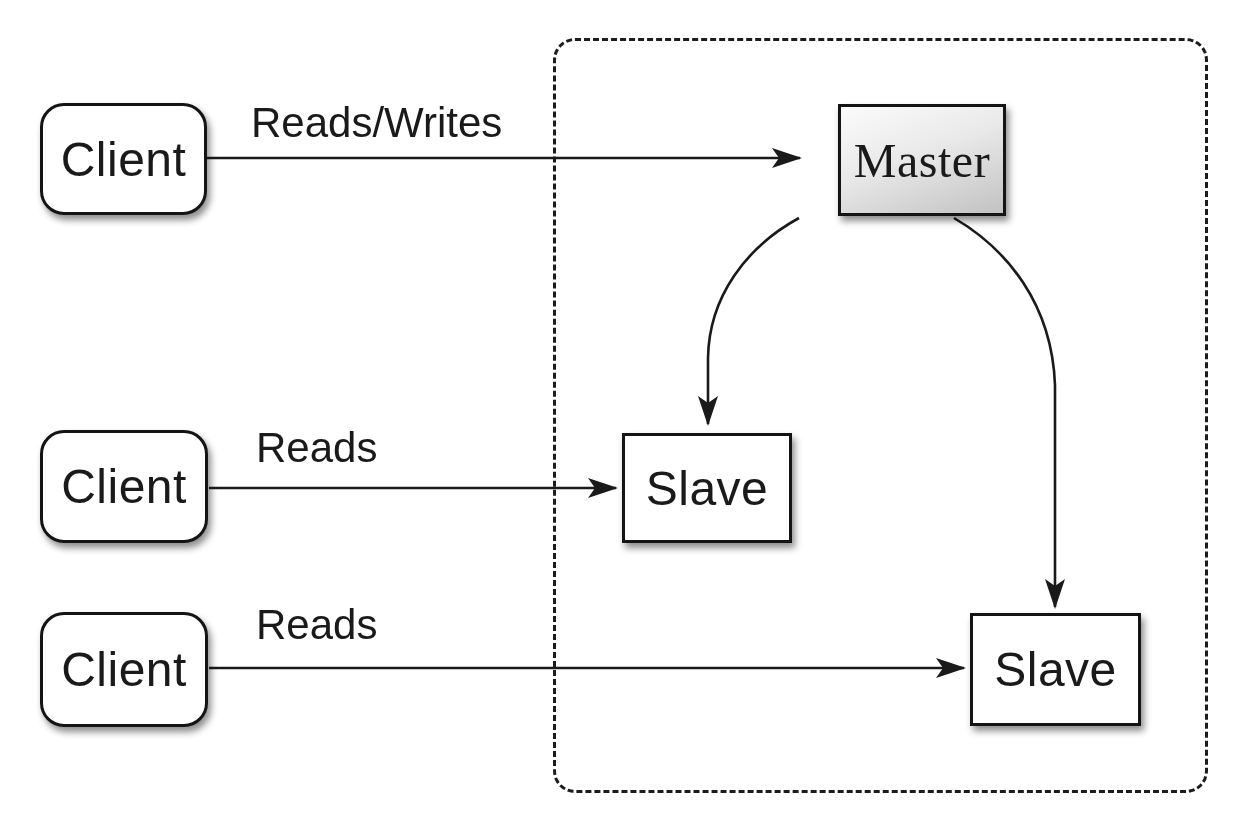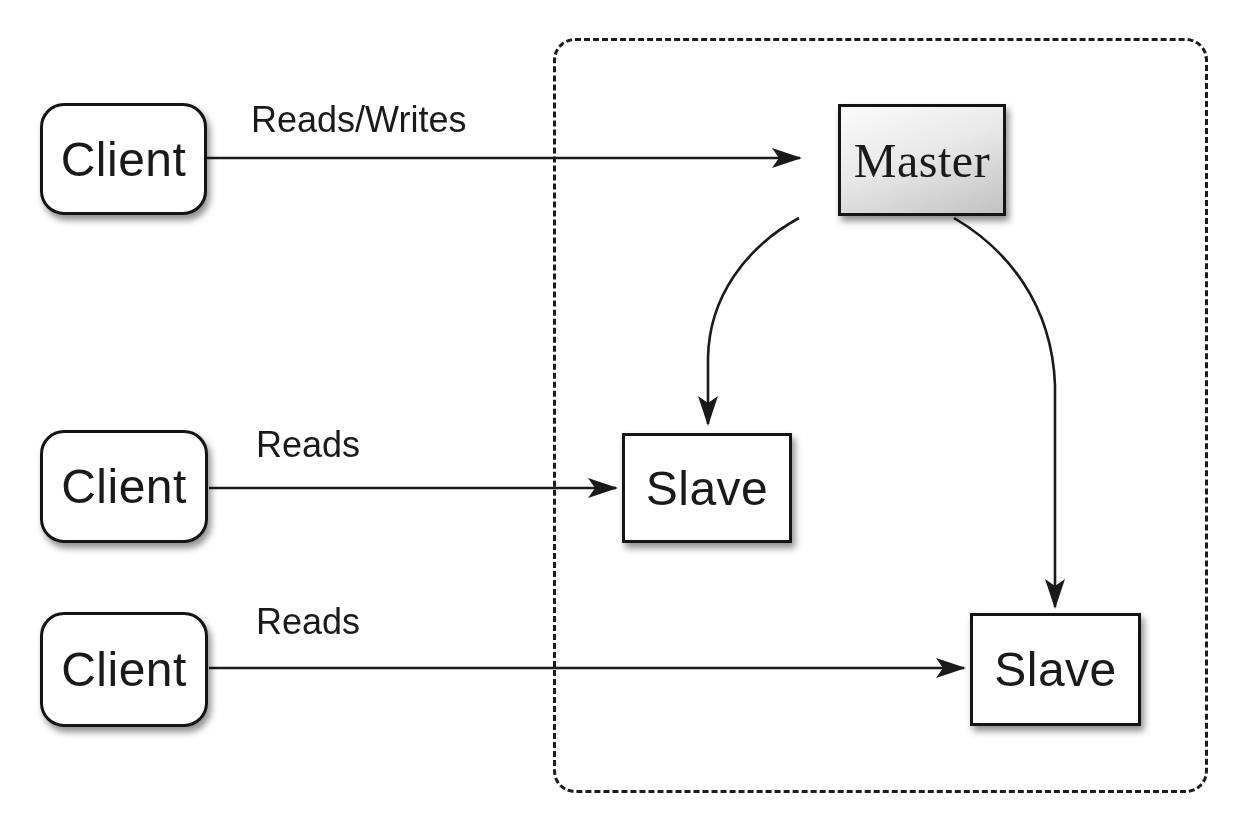--- a/index.html
+++ b/index.html
@@ -29,21 +29,21 @@
     font-size:48px;
     letter-spacing:0.5px;
     box-shadow:3px 5px 7px rgba(0,0,0,0.45);
   }
   .node.rounded{border-radius:24px;}
   .node.master{
     background:linear-gradient(160deg,#fbfbfb 0%,#e9e9e9 45%,#c2c2c2 100%);
   }
   .edge-label{
     position:absolute;
-    font-size:36px;
+    font-size:42px;
     white-space:nowrap;
   }
 </style>
 </head>
 <body>
 
 <div id="canvas">
 
   <div class="zone" style="left:553px;top:38px;width:655px;height:755px;"></div>
 

